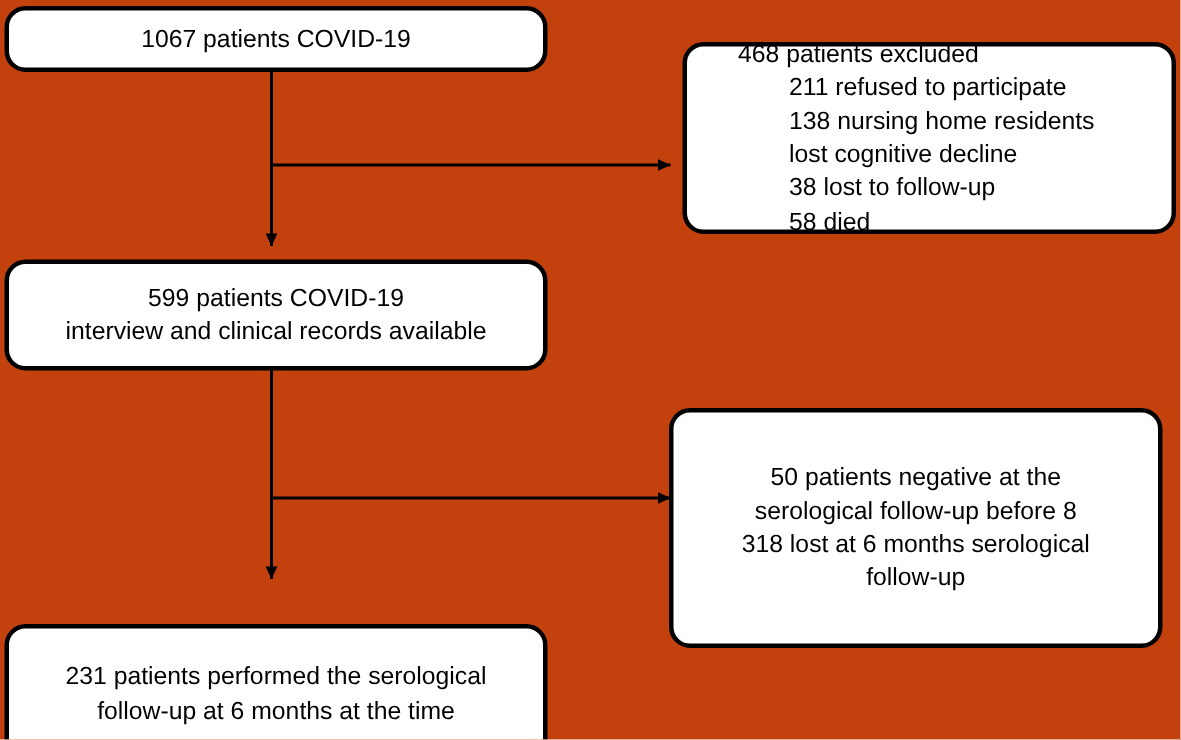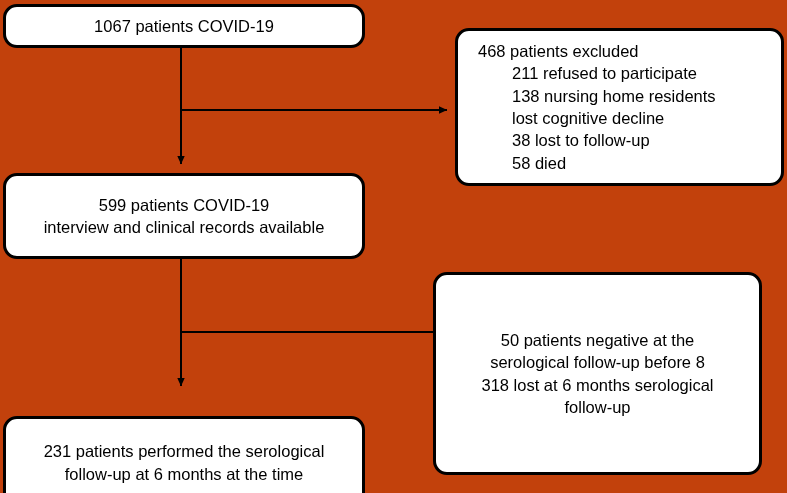--- a/index.html
+++ b/index.html
@@ -80,35 +80,35 @@
 
     <g>
       <line x1="181" y1="332" x2="447" y2="332" stroke="#000000" stroke-width="2" marker-end="url(#ah)"></line>
     </g>
   </svg>
 
   <div class="node center-text" style="left:3px; top:4px; width:362px; height:44px;">
     <div class="line">1067 patients COVID-19</div>
   </div>
 
-  <div class="node left-text" style="left:455px; top:28px; width:329px; height:158px;">
+  <div class="node left-text" style="left:455px; top:28px; width:329px; height:128px;padding-left:14px;">
     <div class="line">468 patients excluded</div>
     <div class="line indent">211 refused to participate</div>
     <div class="line indent">138 nursing home residents</div>
     <div class="line indent">lost cognitive decline</div>
     <div class="line indent">38 lost to follow-up</div>
     <div class="line indent">58 died</div>
   </div>
 
-  <div class="node center-text" style="left:3px; top:173px; width:362px; height:86px;">
+  <div class="node center-text" style="left:3px; top:173px; width:362px; height:74px;">
     <div class="line">599 patients COVID-19</div>
     <div class="line">interview and clinical records available</div>
   </div>
 
-  <div class="node center-text" style="left:433px; top:272px; width:329px; height:203px;">
+  <div class="node center-text" style="left:446px; top:272px; width:329px; height:160px;">
     <div class="line">50 patients negative at the</div>
     <div class="line">serological follow-up before 8</div>
     <div class="line">318 lost at 6 months serological</div>
     <div class="line">follow-up</div>
   </div>
 
   <div class="node center-text" style="left:3px; top:394px; width:362px; height:93px;margin-top:22px;">
     <div class="line">231 patients performed the serological</div>
     <div class="line">follow-up at 6 months at the time</div>
   </div>

